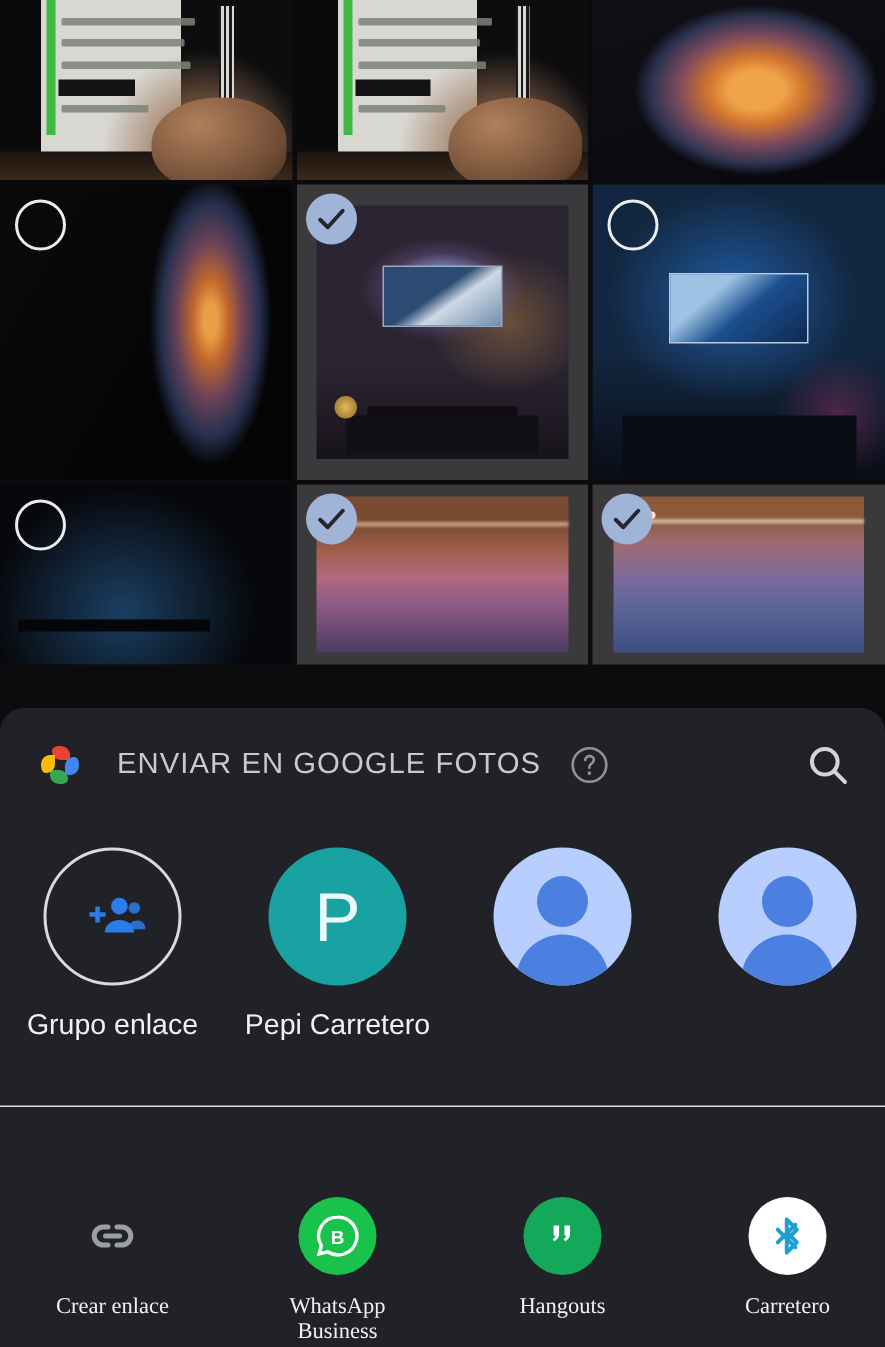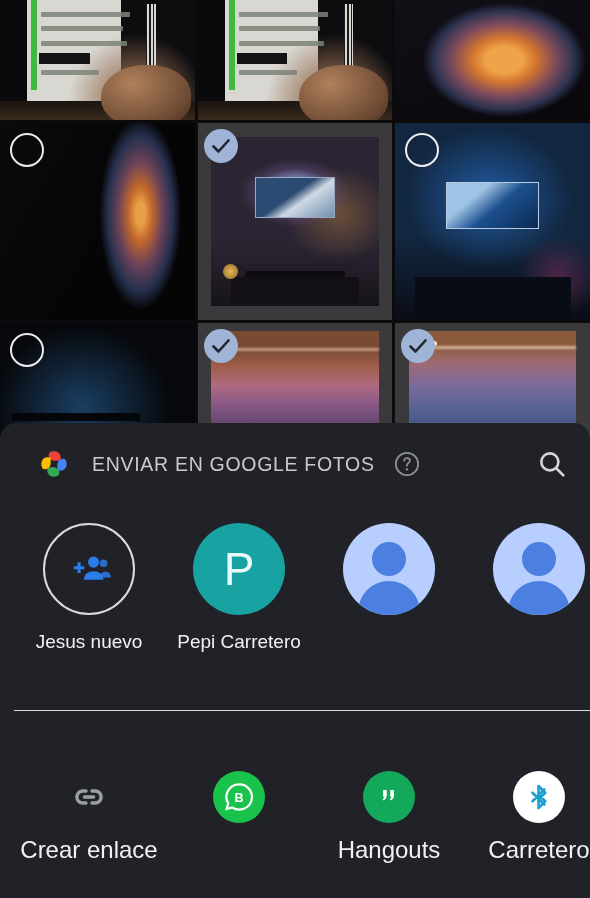--- a/index.html
+++ b/index.html
@@ -110,25 +110,25 @@
   
   .badge { position: absolute; left: 10px; top: 10px; width: 34px; height: 34px; z-index: 4; }
   .badge.off { border: 2.5px solid rgba(255,255,255,.92); border-radius: 50%; background: transparent; }
   .badge.on { border-radius: 50%; background: #9fb4d6;
     display: flex; align-items: center; justify-content: center; }
   .badge.on svg { width: 24px; height: 24px; }
   .cell.sel .badge { left: 6px; top: 6px; }
 
   
   .sheet {
-    position: absolute; left: 0; bottom: 0; width: 590px; height: 475px;
+    position: absolute; left: 0; bottom: 0; width: 590px; height: 426px;
     background: #212227;
     border-top-left-radius: 16px; border-top-right-radius: 16px;
     z-index: 10;
-    display: flex; flex-direction: column; padding-left: 14px;
+    display: flex; flex-direction: column;
   }
 
   .sheet-head {
     height: 82px; display: flex; align-items: center;
     padding: 0 22px 0 24px; gap: 0;
   }
   .gp-logo { width: 32px; height: 32px; flex: 0 0 32px; }
   .head-title {
     margin-left: 22px;
     color: #c8cacd; font-size: 19.5px; letter-spacing: .7px; font-weight: 400;
@@ -172,22 +172,23 @@
     width: 150px; flex: 0 0 150px;
     display: flex; flex-direction: column; align-items: center;
   }
   .app-icon { width: 52px; height: 52px; display: flex; align-items: center; justify-content: center; }
   .app-icon.plain { color: #9b9ea3; }
   .app-icon.circ { border-radius: 50%; }
   .app-icon.wa { background: #19c24a; }
   .app-icon.hg { background: #13a85a; }
   .app-icon.bt { background: #ffffff; }
   .app-name {
-    margin-top: 13px; color: #f0f1f3; font-size: 24px; text-align: center; line-height: 1.18;
+    margin-top: 13px; color: #f0f1f3; font-size: 15px; text-align: center; line-height: 1.18;
     white-space: pre-line;
+    font-family: Liberation Serif, serif;
   }
 </style>
 </head>
 <body>
 
 <div id="root">
 
   <div class="grid">
 
     <div class="cell">
@@ -306,21 +307,21 @@
       <div class="person">
         <div class="avatar ring">
           <svg viewBox="0 0 24 24" fill="#2b7de9">
             <path d="M4 10.5h2v-2h1.6v2h2v1.6h-2v2H6v-2H4z"></path>
             <circle cx="14.4" cy="8.4" r="2.9"></circle>
             <path d="M9.3 17.6c0-2.7 2.3-4.4 5.1-4.4s5.1 1.7 5.1 4.4z"></path>
             <circle cx="19.6" cy="9" r="2" opacity=".85"></circle>
             <path d="M17.6 16.4c0-1.9 1.1-3 3-3 1.6 0 2.8.9 2.8 3z" opacity=".85"></path>
           </svg>
         </div>
-        <div class="person-name">Jesus nuevo</div>
+        <div class="person-name">Grupo enlace</div>
       </div>
 
       <div class="person">
         <div class="avatar initial">
           <span>P</span>
         </div>
         <div class="person-name">Pepi Carretero</div>
       </div>
 
       <div class="person">
@@ -356,20 +357,22 @@
           <div class="app-name">Crear enlace</div>
         </div>
 
         <div class="app">
           <div class="app-icon circ wa">
             <svg viewBox="0 0 24 24" width="36" height="36">
               <path d="M12 3.6a8.4 8.4 0 0 0-7.2 12.7L3.8 20l3.8-1a8.4 8.4 0 1 0 4.4-15.4z" fill="none" stroke="#ffffff" stroke-width="1.5"></path>
               <text x="12" y="15.4" font-size="8.4" font-family="Liberation Sans, sans-serif" font-weight="bold" fill="#ffffff" text-anchor="middle">B</text>
             </svg>
           </div>
+          <div class="app-name">WhatsApp
+Business</div>
         </div>
 
         <div class="app">
           <div class="app-icon circ hg">
             <svg viewBox="0 0 24 24" width="26" height="26">
               <path d="M6.5 5.5h3.4v5.2c0 2.1-1.1 3.5-3 4.5l-.9-1.4c1.1-.6 1.6-1.3 1.7-2.1H6.5z" fill="#ffffff"></path>
               <path d="M13.2 5.5h3.4v5.2c0 2.1-1.1 3.5-3 4.5l-.9-1.4c1.1-.6 1.6-1.3 1.7-2.1h-1.2z" fill="#ffffff"></path>
             </svg>
           </div>
           <div class="app-name">Hangouts</div>

